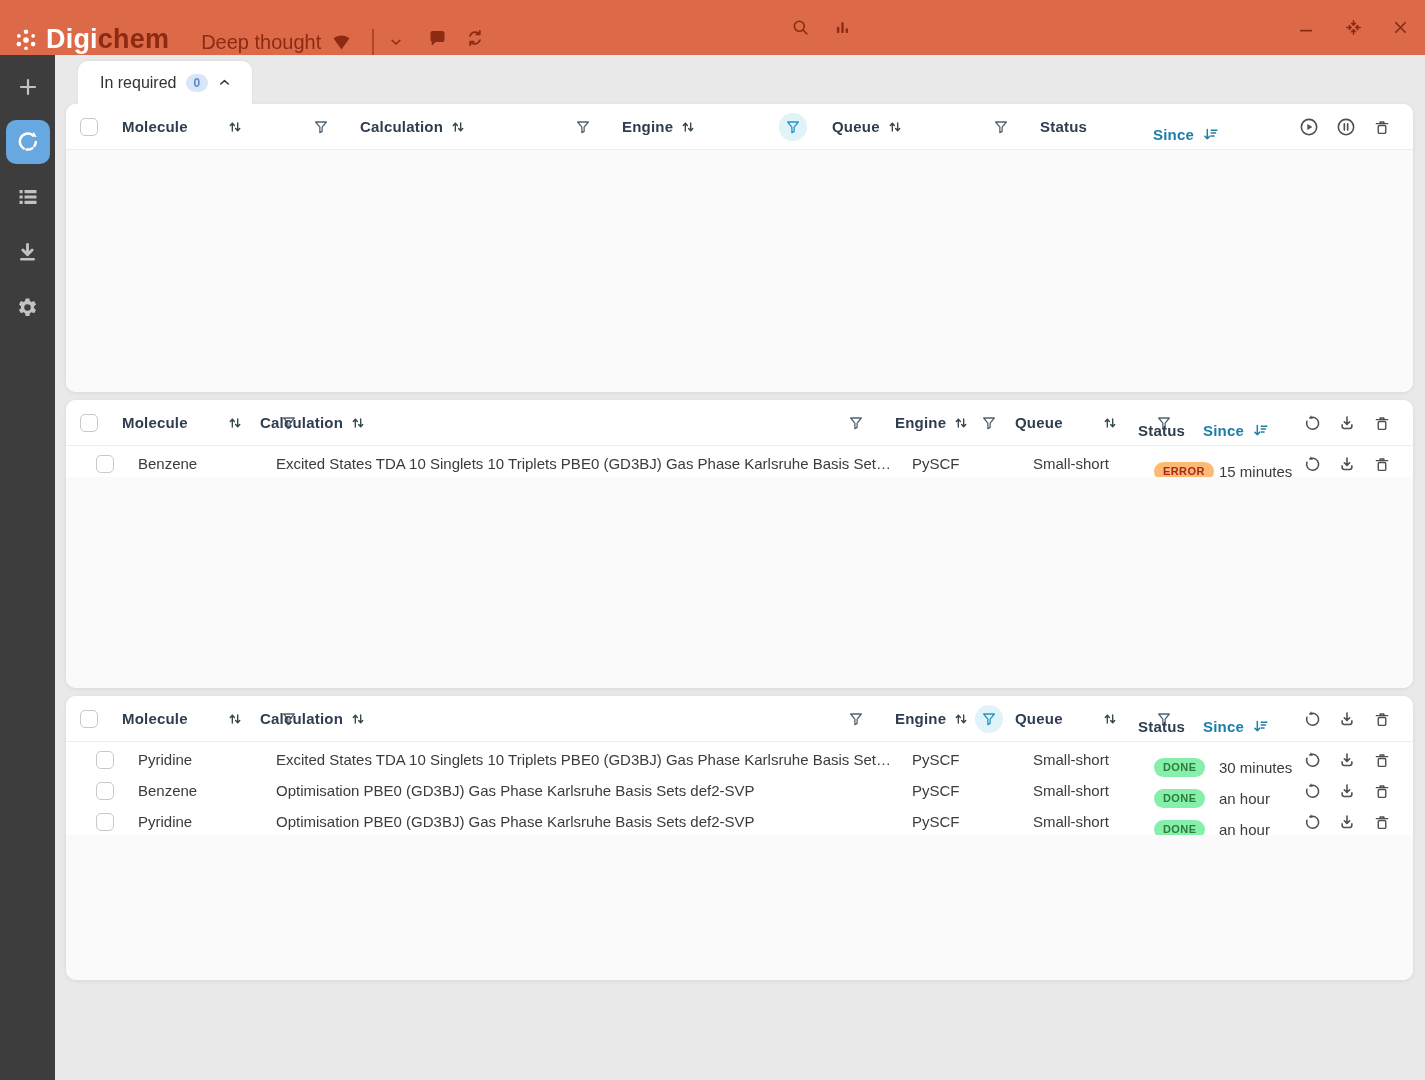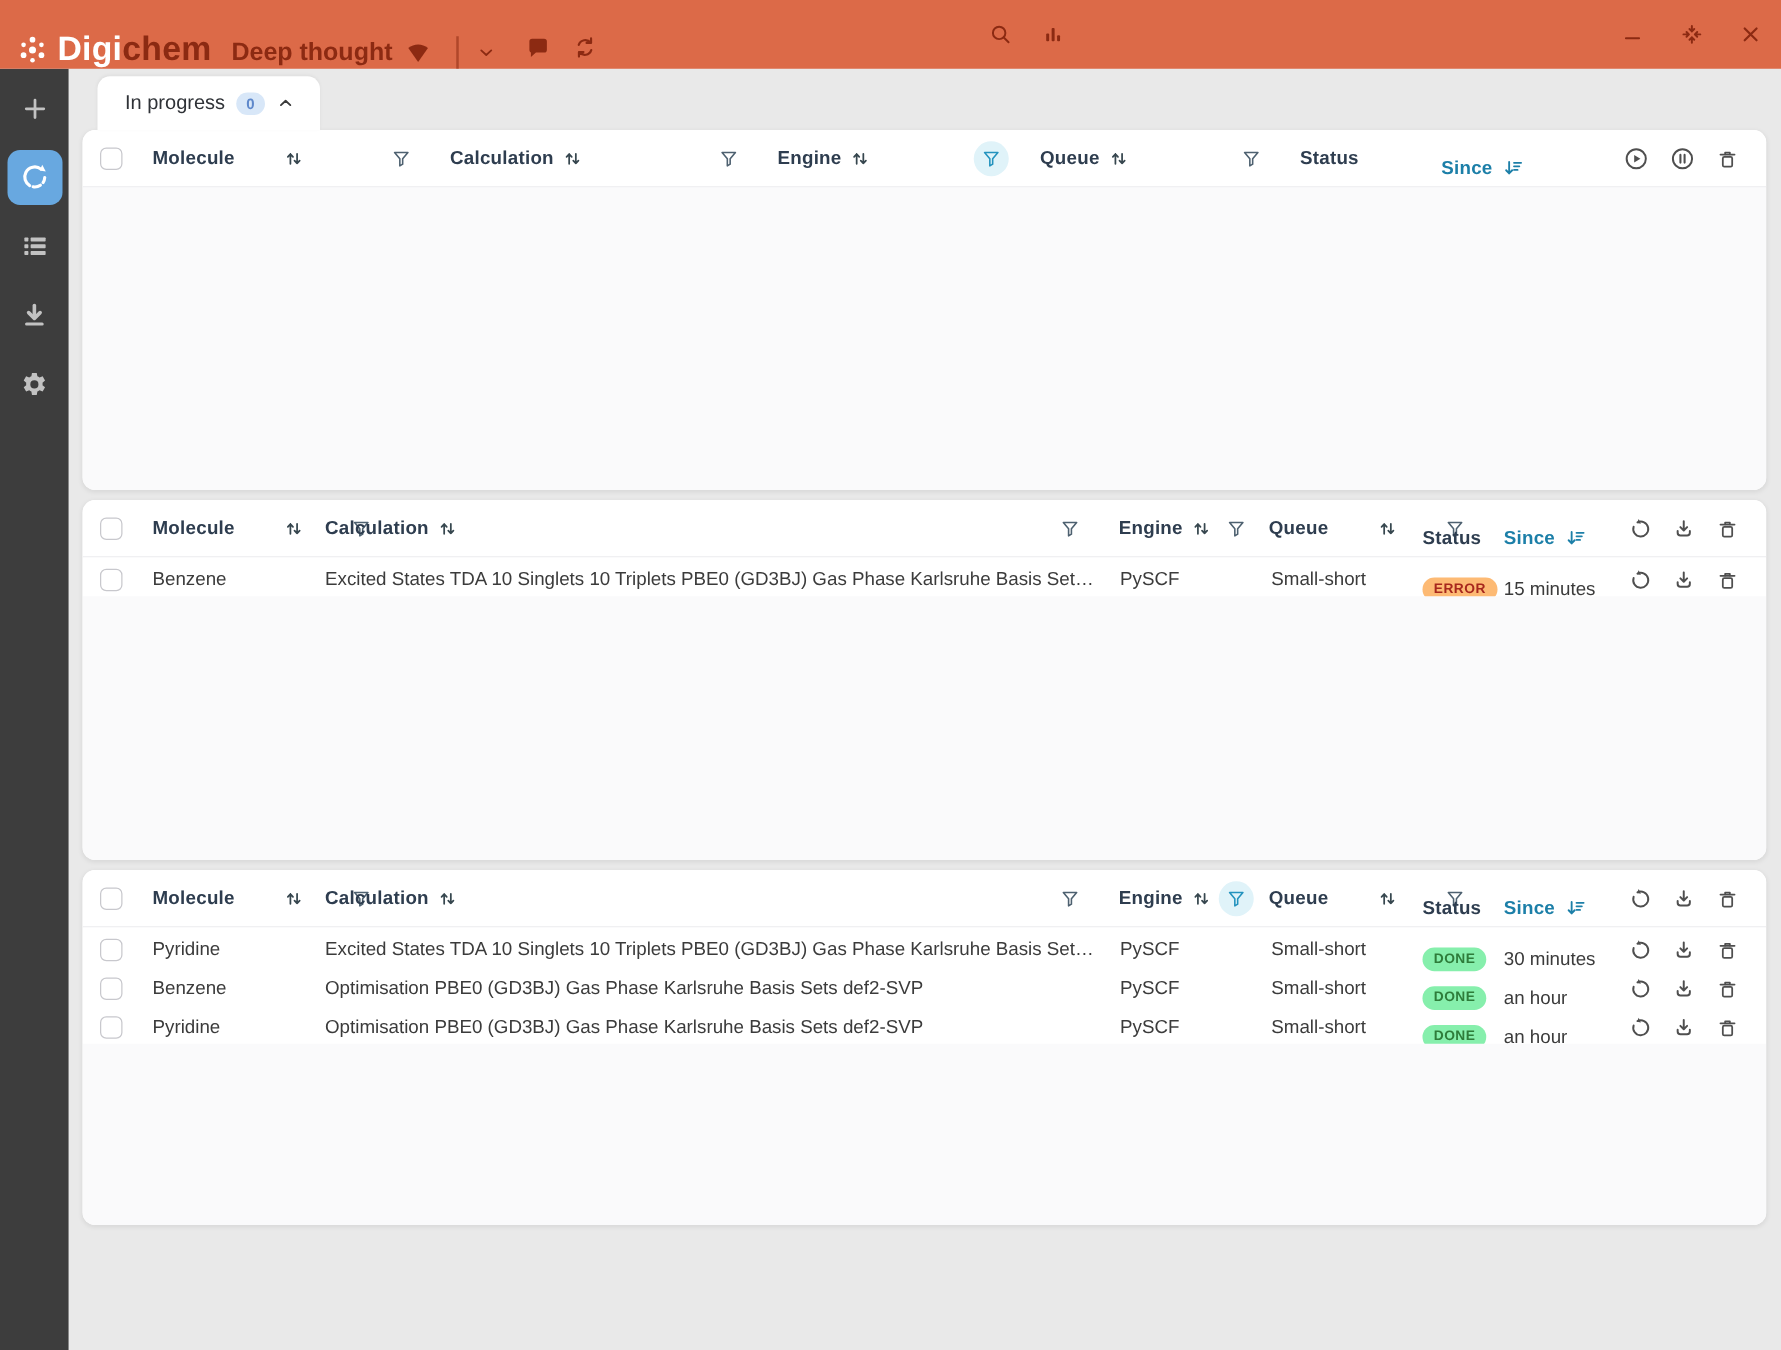--- a/index.html
+++ b/index.html
@@ -5,21 +5,21 @@
   * { margin:0; padding:0; box-sizing:border-box; }
   html,body { width:1425px; height:1080px; overflow:hidden; }
   body { font-family:"Liberation Sans", sans-serif; background:#E9E9E9; }
 
   
   .topbar { position:relative; height:55px; background:#DC6A48; display:flex; align-items:flex-end; padding:0 13px; color:#8C2A12; }
   .logo { display:flex; align-items:center; gap:7px; }
   .logo-text { font-size:27px; font-weight:bold; letter-spacing:.2px; }
   .logo-text .w { color:#FFFFFF; }
   .logo-text .m { color:#8C2A12; }
-  .machine { display:flex; align-items:center; gap:10px; margin-left:16px; font-size:20px; font-weight:700; color:#8C2A12; cursor:default; }
+  .machine { display:flex; align-items:center; gap:10px; margin-left:32px; font-size:20px; font-weight:400; color:#8C2A12; cursor:default; }
   .vdiv { width:2px; height:26px; background:rgba(140,42,18,.55); margin:0 4px 0 10px; }
   .hbtn { display:flex; align-items:center; justify-content:center; width:34px; height:34px; }
   .searchgroup { position:absolute; left:783px; top:0; height:55px; display:flex; align-items:center; gap:8px; }
   .wincontrols { position:absolute; right:8px; top:0; height:55px; display:flex; align-items:center; gap:13px; }
 
   
   .shell { display:flex; height:1025px; }
   .sidebar { width:55px; background:#3D3D3D; display:flex; flex-direction:column; align-items:center; padding-top:10px; flex:none; }
   .sbtn { width:44px; height:44px; display:flex; align-items:center; justify-content:center; color:#C2C2C2; margin-bottom:11px; border-radius:10px; }
   .sbtn.active { background:#68A8E0; color:#FFFFFF; }
@@ -46,21 +46,21 @@
   .hlabel.active { color:#1C7FA8; }
   .sort-ic { color:#37474F; margin-left:7px; flex:none; }
   .funnel { color:#4E6170; margin-left:auto; margin-right:10px; flex:none; cursor:pointer; display:flex; align-items:center; justify-content:center; width:28px; height:28px; border-radius:50%; }
   .funnel.on { color:#2493BE; background:#E0F3F9; }
   .desc-ic { color:#1C7FA8; margin-left:8px; flex:none; }
   .hactions, .ractions { display:flex; align-items:center; justify-content:flex-end; gap:17px; padding-right:22px; }
   .abtn { color:#4F4F4F; display:flex; cursor:pointer; }
 
   .checkbox { width:18px; height:18px; border:1.5px solid #C8C8CD; border-radius:5px; background:#FFFFFF; display:inline-block; cursor:pointer; }
 
-  .trow { height:31px; background:#FFFFFF; }
+  .trow { height:31px; background:#FFFFFF;padding-left:16px; }
   .rtext { font-size:15px; color:#3B3B3B; white-space:nowrap; overflow:hidden; text-overflow:ellipsis; }
   .badge { font-size:11px; font-weight:bold; letter-spacing:.4px; padding:4px 9px; border-radius:11px; line-height:1; }
   .badge-error { background:#fdba74; color:#A7271D; }
   .badge-done  { background:#86efac; color:#2E7C3A; }
 
   .empty-state { height:164px; display:flex; align-items:center; justify-content:center; flex:none; background:#FFFFFF; }
   .empty-text { font-size:30px; font-style:italic; font-weight:300; color:#D8D8DB; letter-spacing:1px; }
   .filler { flex:1; background:#FAFAFB; }
 
   .icon { display:block; }
@@ -277,21 +277,21 @@
         <svg class="icon" width="23" height="23" viewBox="0 0 24 24">
           <use href="#i-gear"></use>
         </svg>
       </div>
   </nav>
 
   <main class="content">
 
     <section class="section">
       <div class="tab">
-        <span class="tab-title">In progress</span>
+        <span class="tab-title">In required</span>
         <span class="pill pill-blue">0</span>
         <svg class="icon" width="15" height="15" viewBox="0 0 24 24" style="color:#3A3A3A">
             <use href="#i-chevup"></use>
           </svg>
       </div>
       <div class="panel h288">
         <div class="thead grid-a">
           <div class="cell cb">
               <span class="checkbox"></span>
             </div>

